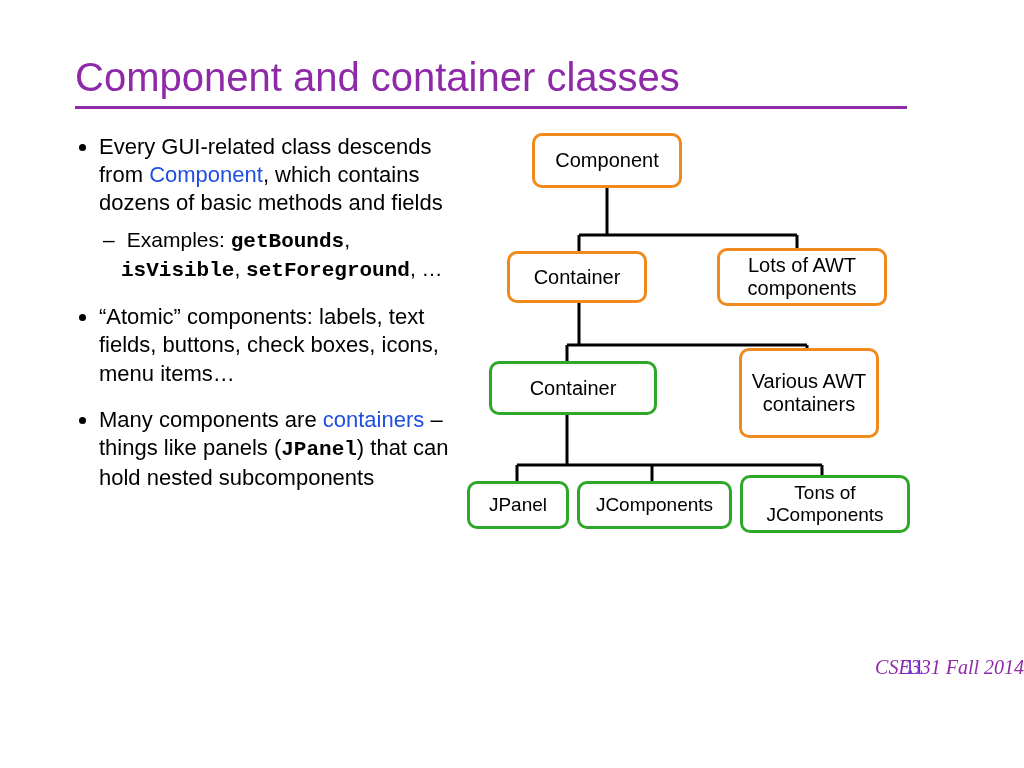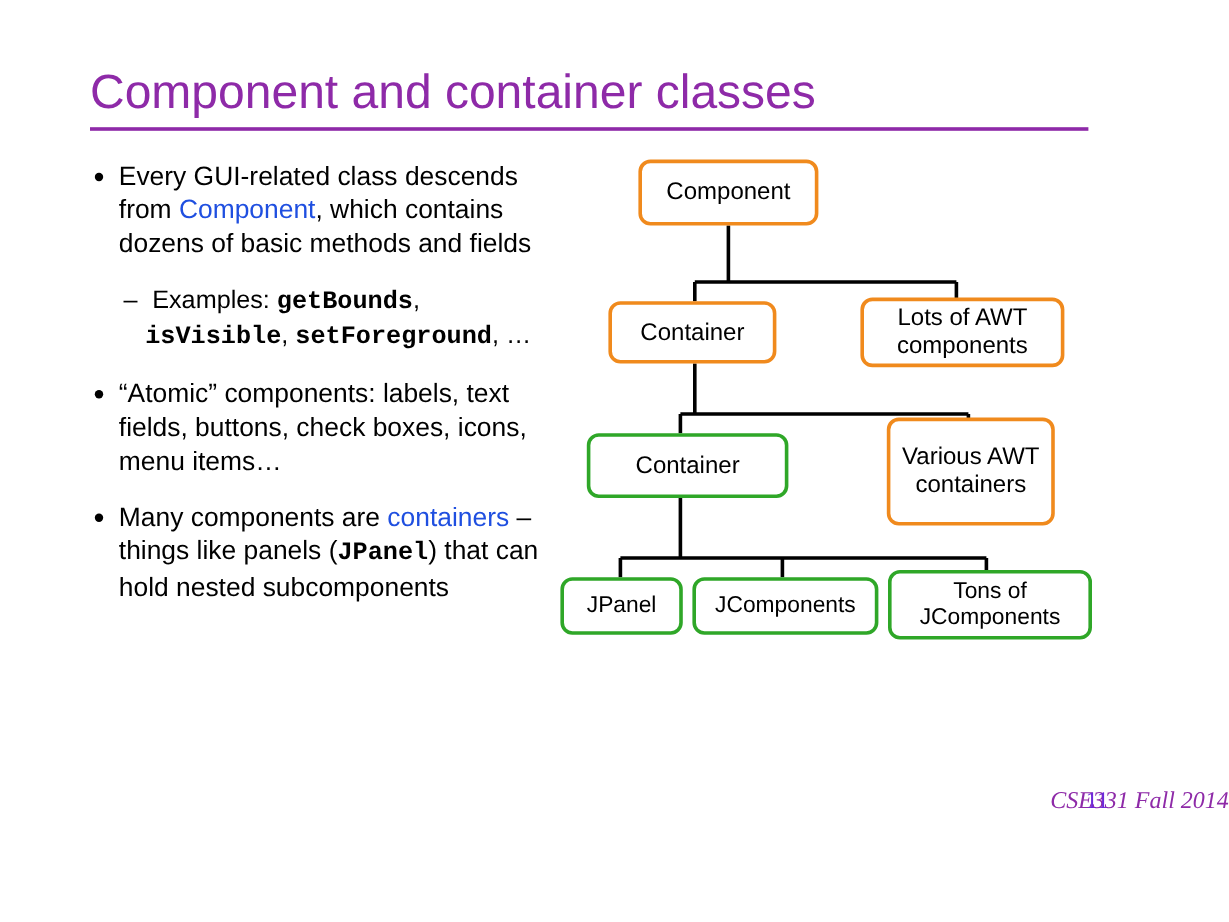--- a/index.html
+++ b/index.html
@@ -41,21 +41,21 @@
     list-style: disc;
     padding-left: 24px;
     margin: 0;
     font-size: 22px;
     line-height: 1.28;
   }
   ul.top > li { margin-bottom: 18px; }
   ul.sub {
     list-style: none;
     padding-left: 22px;
-    margin: 21px 0 0 0;
+    margin: 10px 0 0 0;
     font-size: 21px;
   }
   ul.sub > li::before {
     content: "–";
     display: inline-block;
     width: 18px;
     margin-left: -18px;
   }
   code.mono {
     font-family: "Courier New", Courier, monospace;

